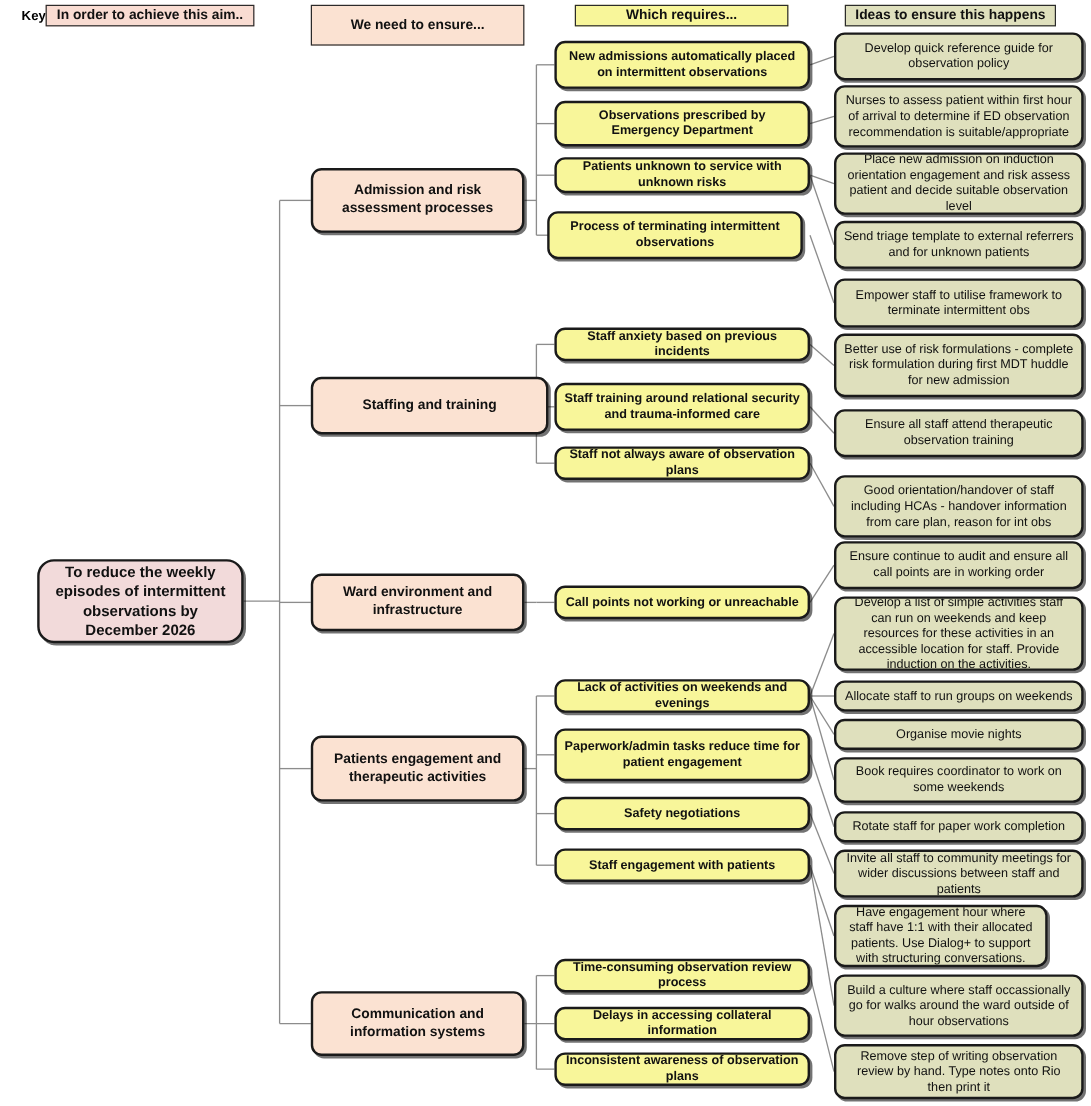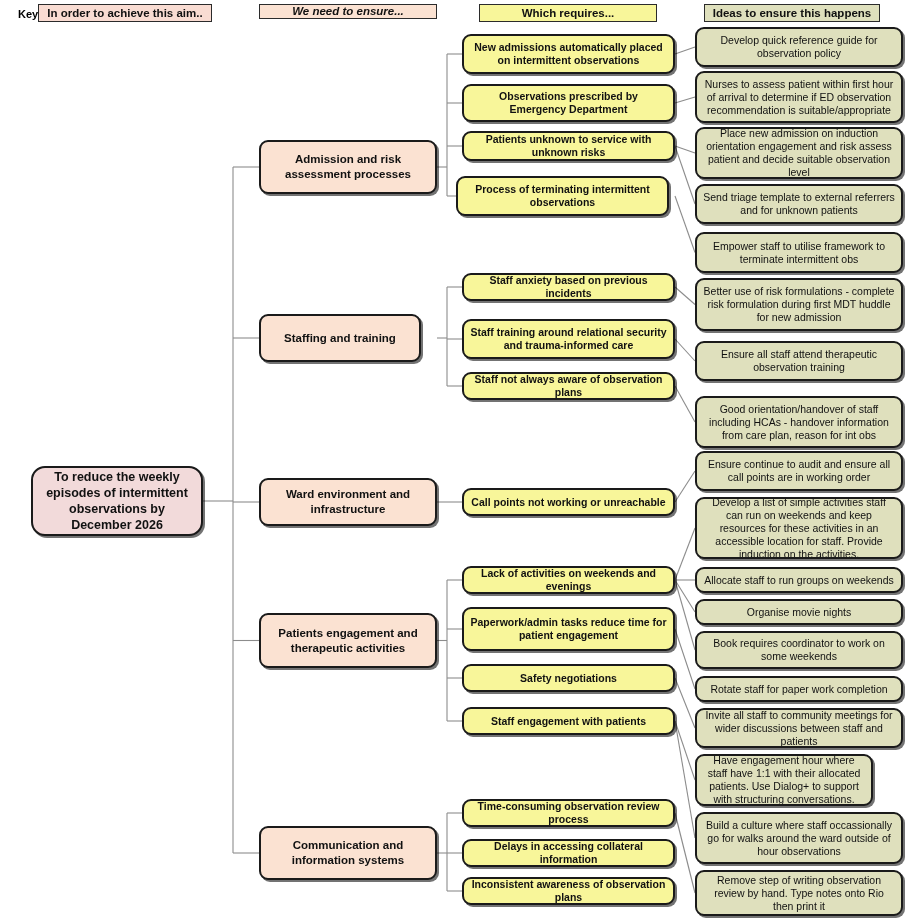--- a/index.html
+++ b/index.html
@@ -147,33 +147,33 @@
       <line x1="675" y1="678" x2="695" y2="728" stroke="#8c8c8c" stroke-width="1.1"></line>
       <line x1="675" y1="721" x2="695" y2="780" stroke="#8c8c8c" stroke-width="1.1"></line>
       <line x1="675" y1="721" x2="695" y2="838" stroke="#8c8c8c" stroke-width="1.1"></line>
       <line x1="675" y1="813" x2="695" y2="893" stroke="#8c8c8c" stroke-width="1.1"></line>
     </svg>
 
   <div class="key-label" style="left:6px; top:7px;">Key:</div>
 
   <div id="key-boxes">
       <div class="key-box" style="left: 38px; top: 4px; width: 174px; height: 18px; background: rgb(249, 220, 210);">In order to achieve this aim..</div>
-      <div class="key-box" style="left: 259px; top: 4px; width: 178px; height: 15px; background: rgb(251, 226, 210); font-style: italic;">We need to ensure...</div>
+      <div class="key-box" style="left: 259px; top: 4px; width: 178px; height: 34px; background: rgb(251, 226, 210);">We need to ensure...</div>
       <div class="key-box" style="left: 479px; top: 4px; width: 178px; height: 18px; background: rgb(248, 246, 154);">Which requires...</div>
       <div class="key-box" style="left: 704px; top: 4px; width: 176px; height: 18px; background: rgb(223, 224, 189);">Ideas to ensure this happens</div>
     </div>
 
   <div id="nodes">
       <div class="node aim" style="left: 31px; top: 466px; width: 172px; height: 70px;">
         <span>To reduce the weekly episodes of intermittent observations by December 2026</span>
       </div>
       <div class="node driver" style="left: 259px; top: 140px; width: 178px; height: 54px;">
         <span>Admission and risk assessment processes</span>
       </div>
-      <div class="node driver" style="left: 259px; top: 314px; width: 162px; height: 48px;">
+      <div class="node driver" style="left: 259px; top: 314px; width: 198px; height: 48px;">
         <span>Staffing and training</span>
       </div>
       <div class="node driver" style="left: 259px; top: 478px; width: 178px; height: 48px;">
         <span>Ward environment and infrastructure</span>
       </div>
       <div class="node driver" style="left: 259px; top: 613px; width: 178px; height: 55px;">
         <span>Patients engagement and therapeutic activities</span>
       </div>
       <div class="node driver" style="left: 259px; top: 826px; width: 178px; height: 54px;">
         <span>Communication and information systems</span>

